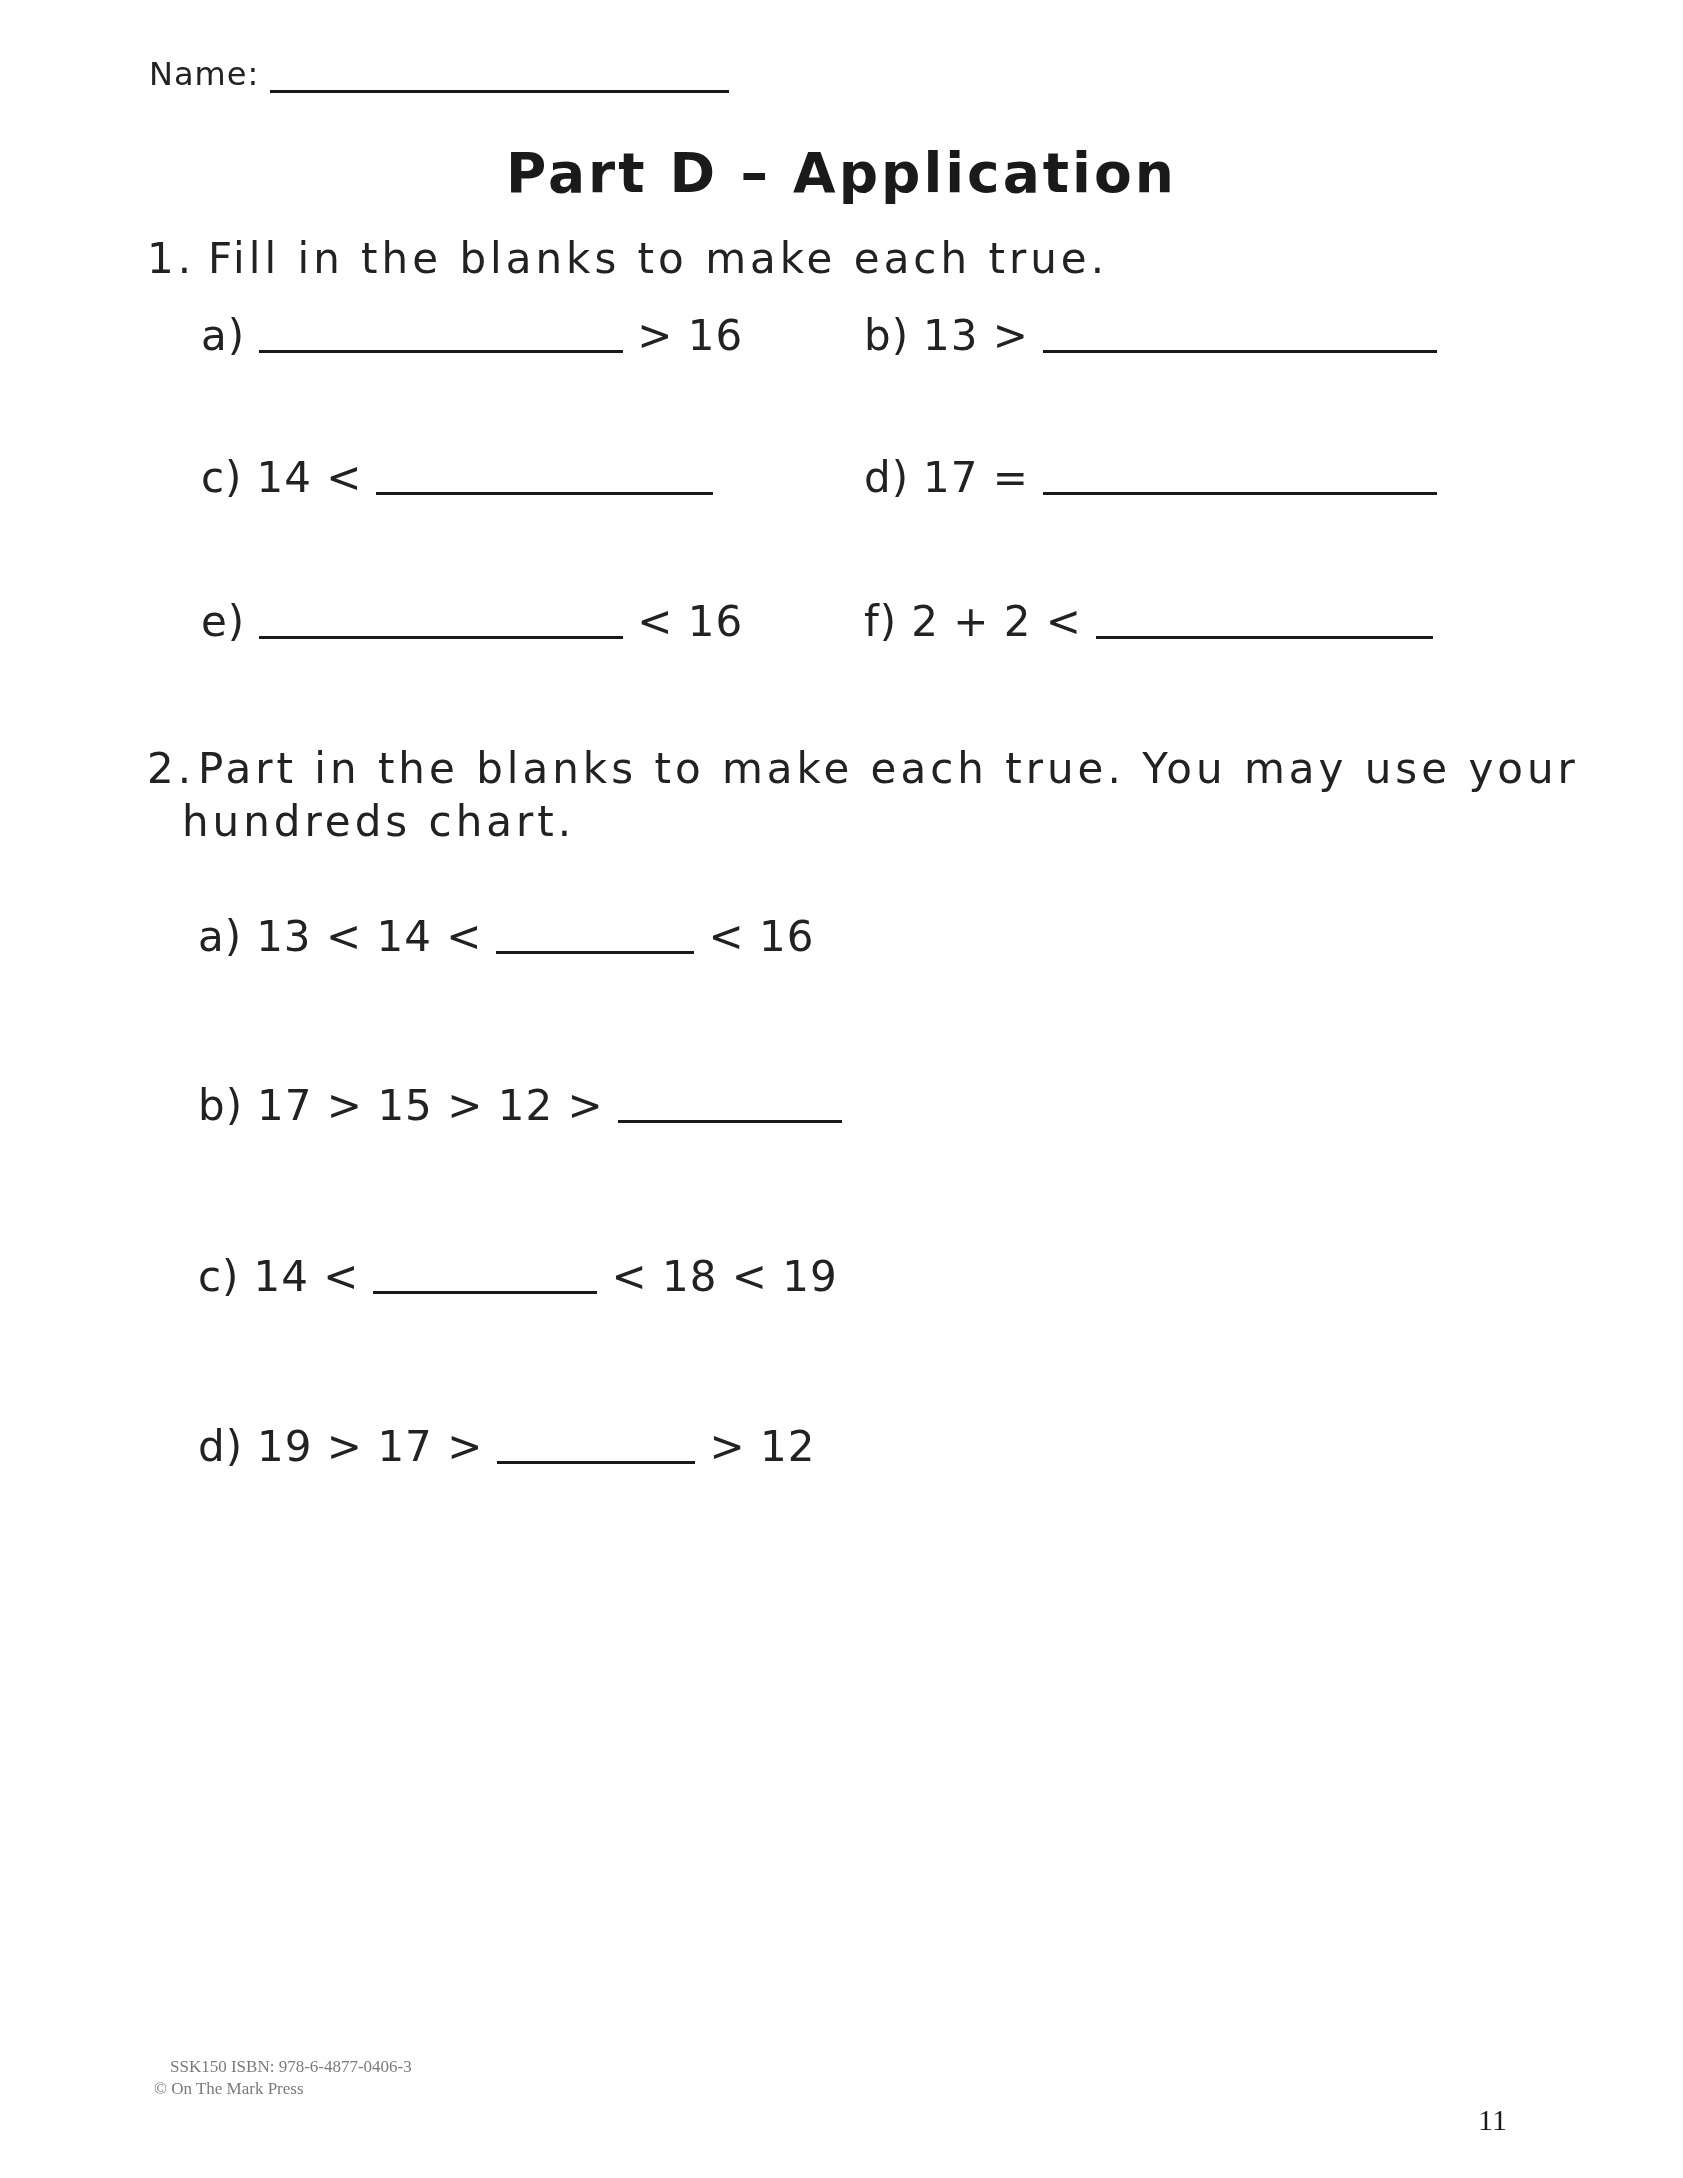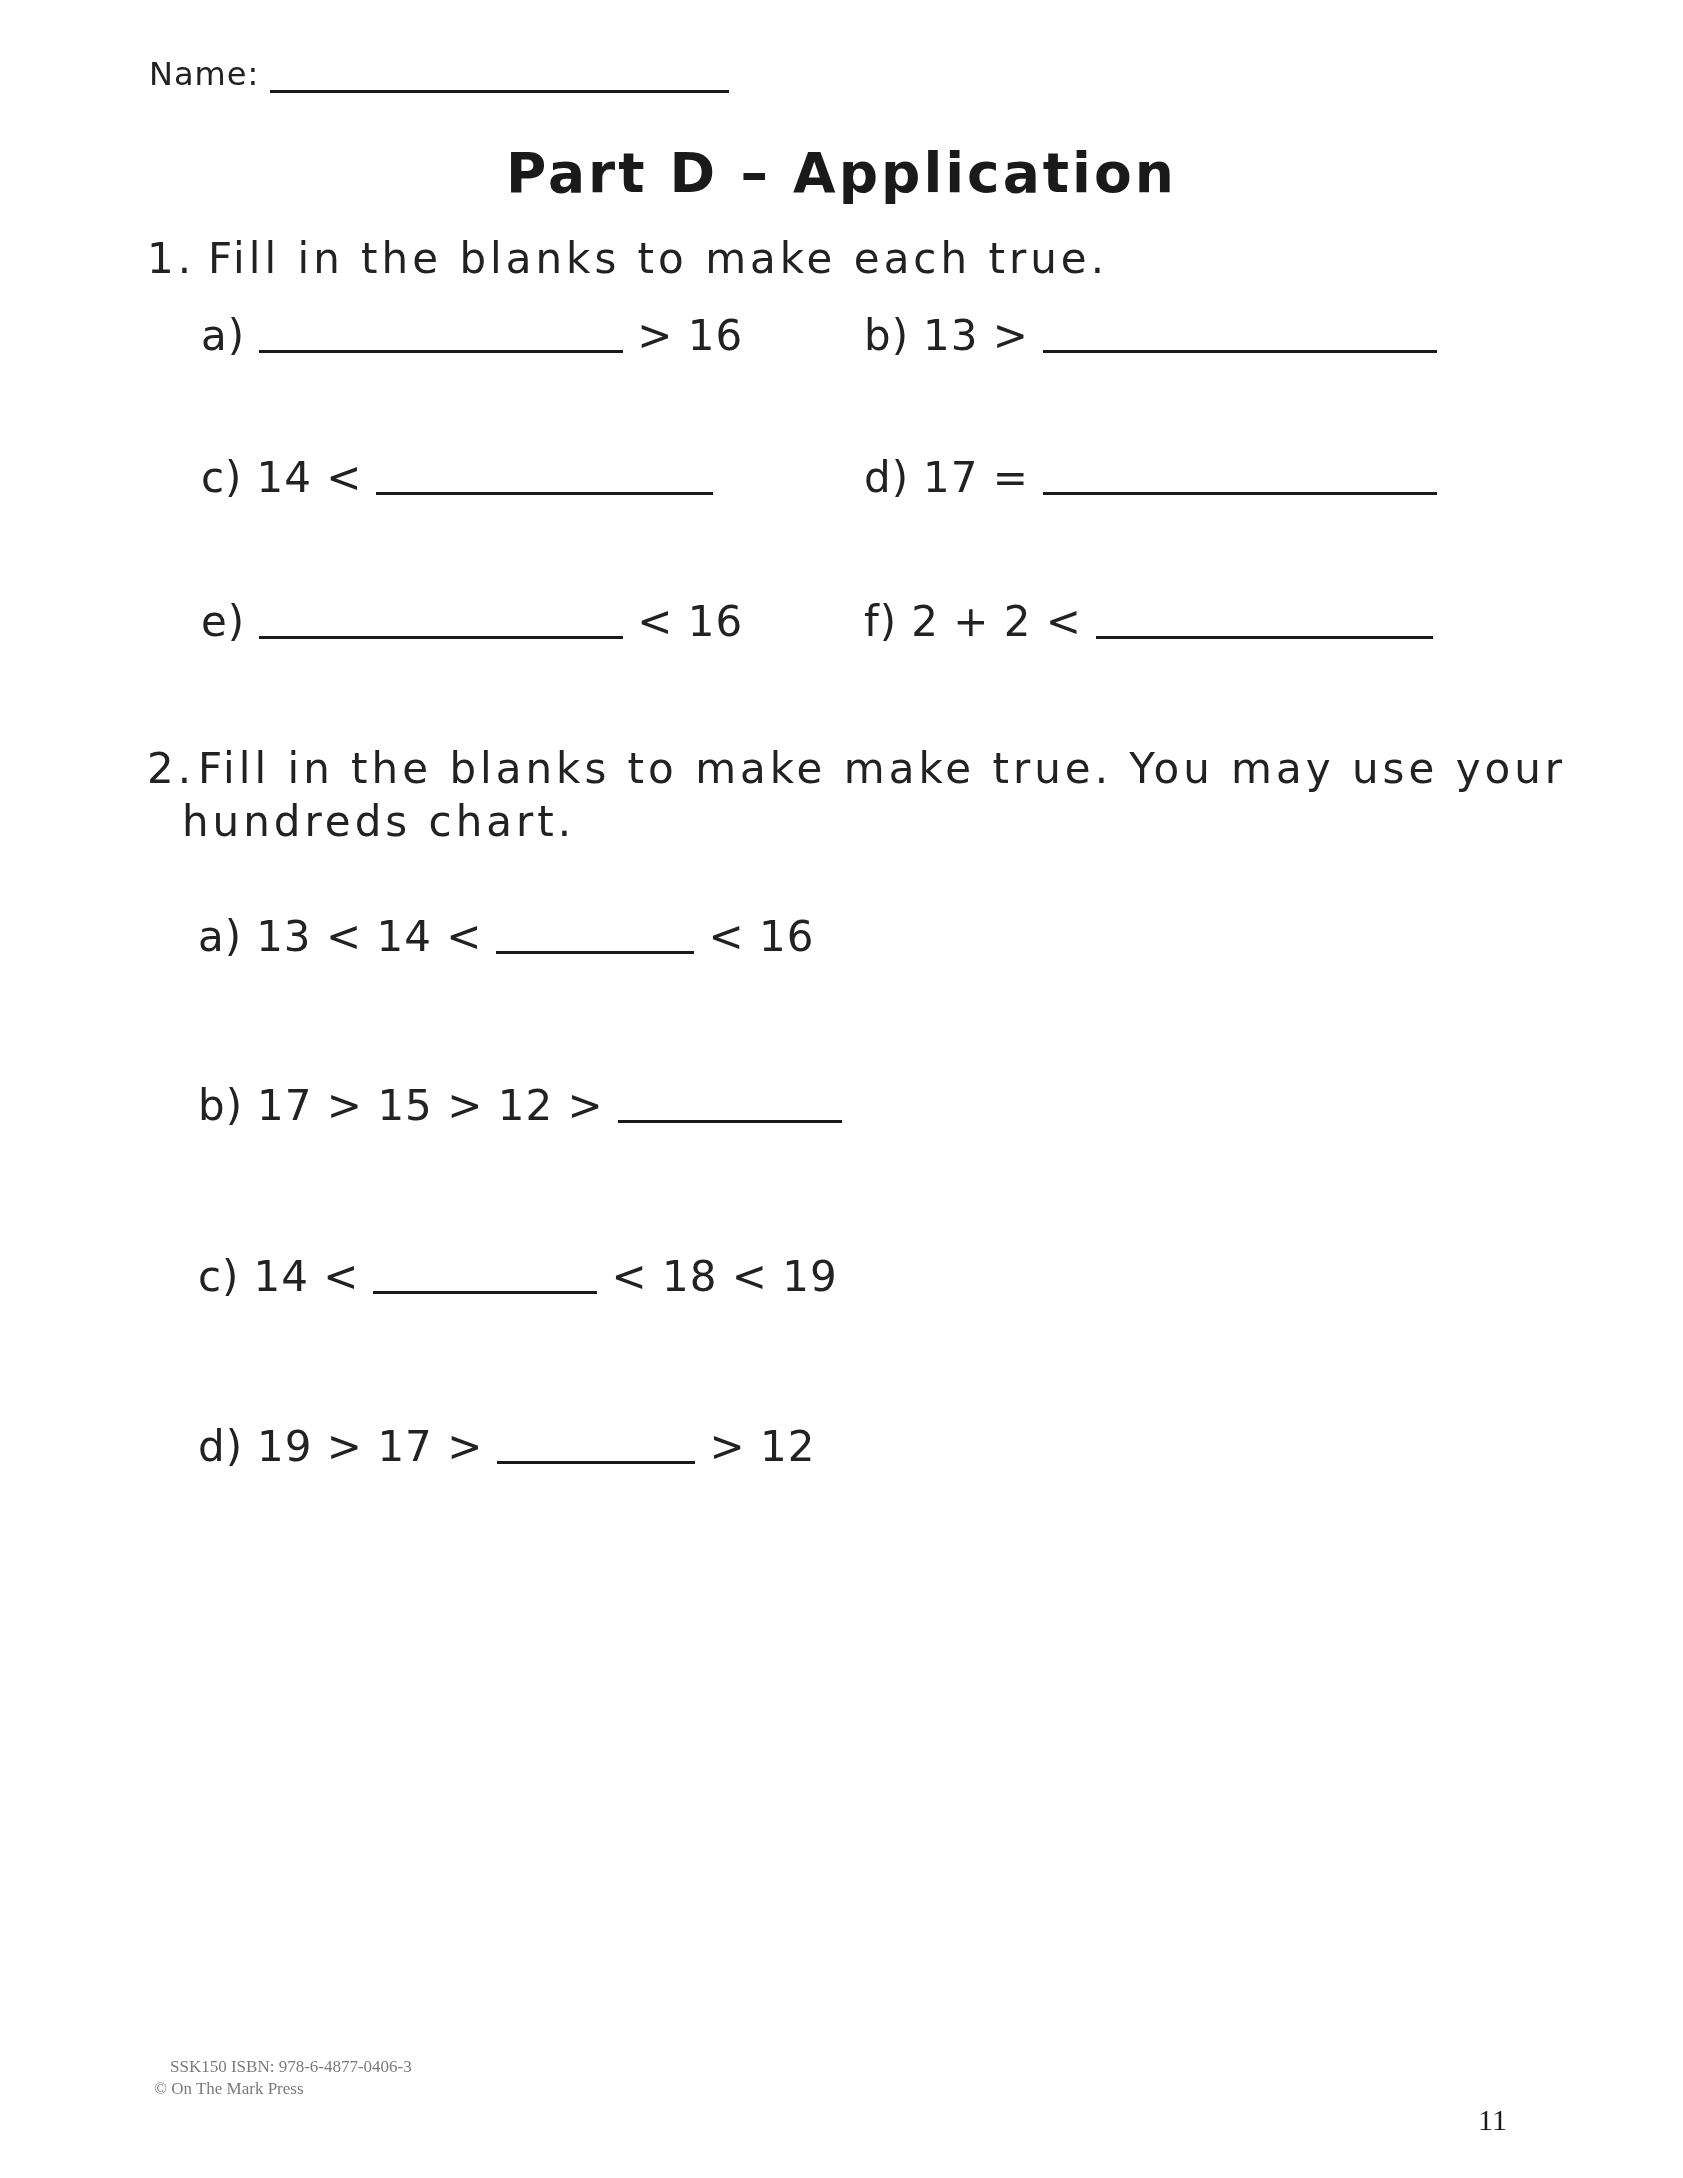--- a/index.html
+++ b/index.html
@@ -75,21 +75,21 @@
   <span class="tok">&lt; 16</span>
 </div>
 
 <div class="abs item" style="left:864px; top:601px;">
   <span class="tok">f)</span>
   <span class="tok">2 + 2 &lt;</span>
   <span class="blank" style="width:337px;"></span>
 </div>
 
 <div id="q2-num" class="abs q-header">2.</div>
-<div id="q2-text" class="abs q-header">Fill in the blanks to make make true. You may use your</div>
+<div id="q2-text" class="abs q-header">Part in the blanks to make each true. You may use your</div>
 <div id="q2-text2" class="abs q-header">hundreds chart.</div>
 
 <div class="abs item" style="left:198px; top:916px;">
   <span class="tok">a)</span>
   <span class="tok">13 &lt; 14 &lt;</span>
   <span class="blank" style="width:198px;"></span>
   <span class="tok">&lt; 16</span>
 </div>
 
 <div class="abs item" style="left:198px; top:1085px;">

